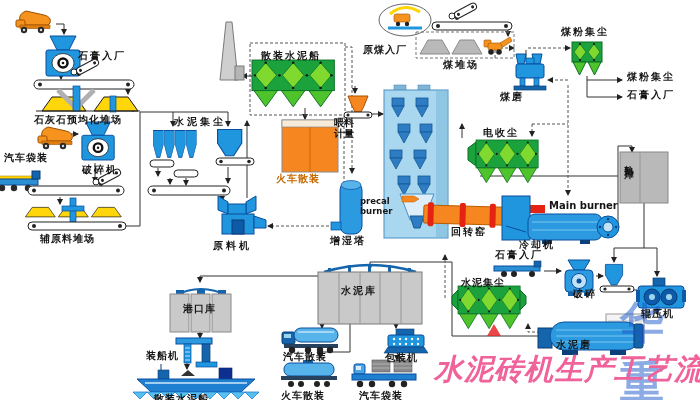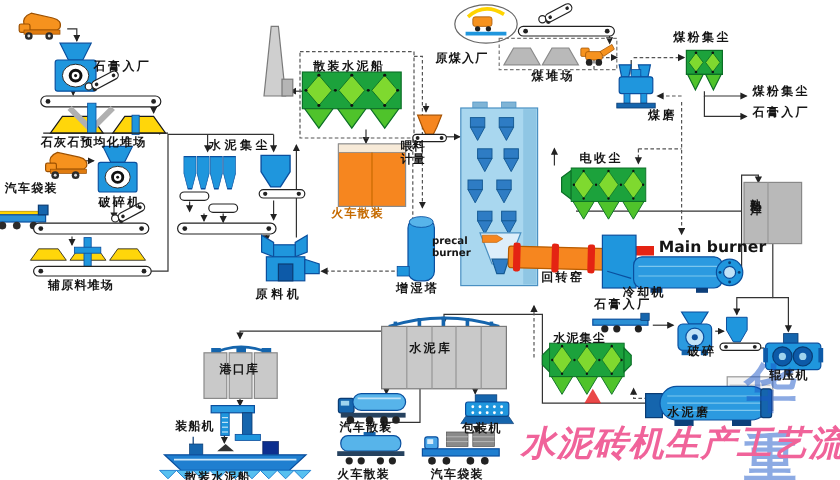--- a/index.html
+++ b/index.html
@@ -3,21 +3,21 @@
 <meta charset="utf-8">
 <style>
   html,body{margin:0;padding:0;background:#fff;}
   #stage{position:relative;width:700px;height:400px;background:#ffffff;overflow:hidden;
          font-family:"DejaVu Sans",sans-serif;}
   #flow-svg{position:absolute;left:0;top:0;z-index:1;}
   .lbl{position:absolute;font:bold 10px/1.15 "DejaVu Sans",sans-serif;color:#151515;
        letter-spacing:1px;white-space:nowrap;z-index:5;}
   .ls2{letter-spacing:2px}.ls3{letter-spacing:3px}
   .fs8{font-size:8.5px;letter-spacing:0}
-  .fs9{font-size:13px;letter-spacing:0}
+  .fs9{font-size:10px;letter-spacing:0}
   .orange{color:#c56a00}
   .vert{writing-mode:vertical-rl;letter-spacing:2px;font-size:9.5px}
   .wrap{white-space:normal}
   .wm-latin{position:absolute;left:398px;top:292px;z-index:4;font:bold 52px "DejaVu Sans",sans-serif;
             color:rgba(125,150,195,0.42);letter-spacing:1px;}
   .wm-cn{position:absolute;left:620px;top:294px;z-index:4;font:bold 44px "DejaVu Sans",sans-serif;
          color:rgba(25,85,200,0.50);letter-spacing:2px;}
   .wm-tri{position:absolute;left:487px;top:324px;z-index:4;width:0;height:0;
           border-left:7px solid transparent;border-right:7px solid transparent;
           border-bottom:12px solid rgba(230,40,40,0.85);}
@@ -538,21 +538,21 @@
 <div class="lbl wrap" style="left:334px;top:117px;width:26px;line-height:1.1;letter-spacing:0">喂料计量</div>
 <div class="lbl ls2" style="left:330px;top:235px">增湿塔</div>
 <div class="lbl wrap fs8" style="left:360px;top:197px;width:46px;line-height:1.15">precal burner</div>
 <div class="lbl ls2" style="left:451px;top:226px">回转窑</div>
 <div class="lbl fs9" style="left:549px;top:200px">Main burner</div>
 <div class="lbl ls2" style="left:519px;top:239px">冷却机</div>
 <div class="lbl ls2" style="left:483px;top:127px">电收尘</div>
 <div class="lbl vert" style="left:623px;top:157px">熟料库</div>
 <div class="lbl" style="left:363px;top:44px">原煤入厂</div>
 <div class="lbl ls2" style="left:443px;top:59px">煤堆场</div>
-<div class="lbl ls2" style="left:540px;top:91px">煤磨</div>
+<div class="lbl ls2" style="left:500px;top:91px">煤磨</div>
 <div class="lbl ls2" style="left:561px;top:26px">煤粉集尘</div>
 <div class="lbl ls2" style="left:627px;top:71px">煤粉集尘</div>
 <div class="lbl ls2" style="left:627px;top:89px">石膏入厂</div>
 <div class="lbl ls2" style="left:495px;top:249px">石膏入厂</div>
 <div class="lbl" style="left:461px;top:277px">水泥集尘</div>
 <div class="lbl ls2" style="left:573px;top:288px">破碎</div>
 <div class="lbl" style="left:641px;top:308px">辊压机</div>
 <div class="lbl ls2" style="left:556px;top:339px">水泥磨</div>
 <div class="lbl ls2" style="left:341px;top:285px">水泥库</div>
 <div class="lbl" style="left:283px;top:351px">汽车散装</div>

